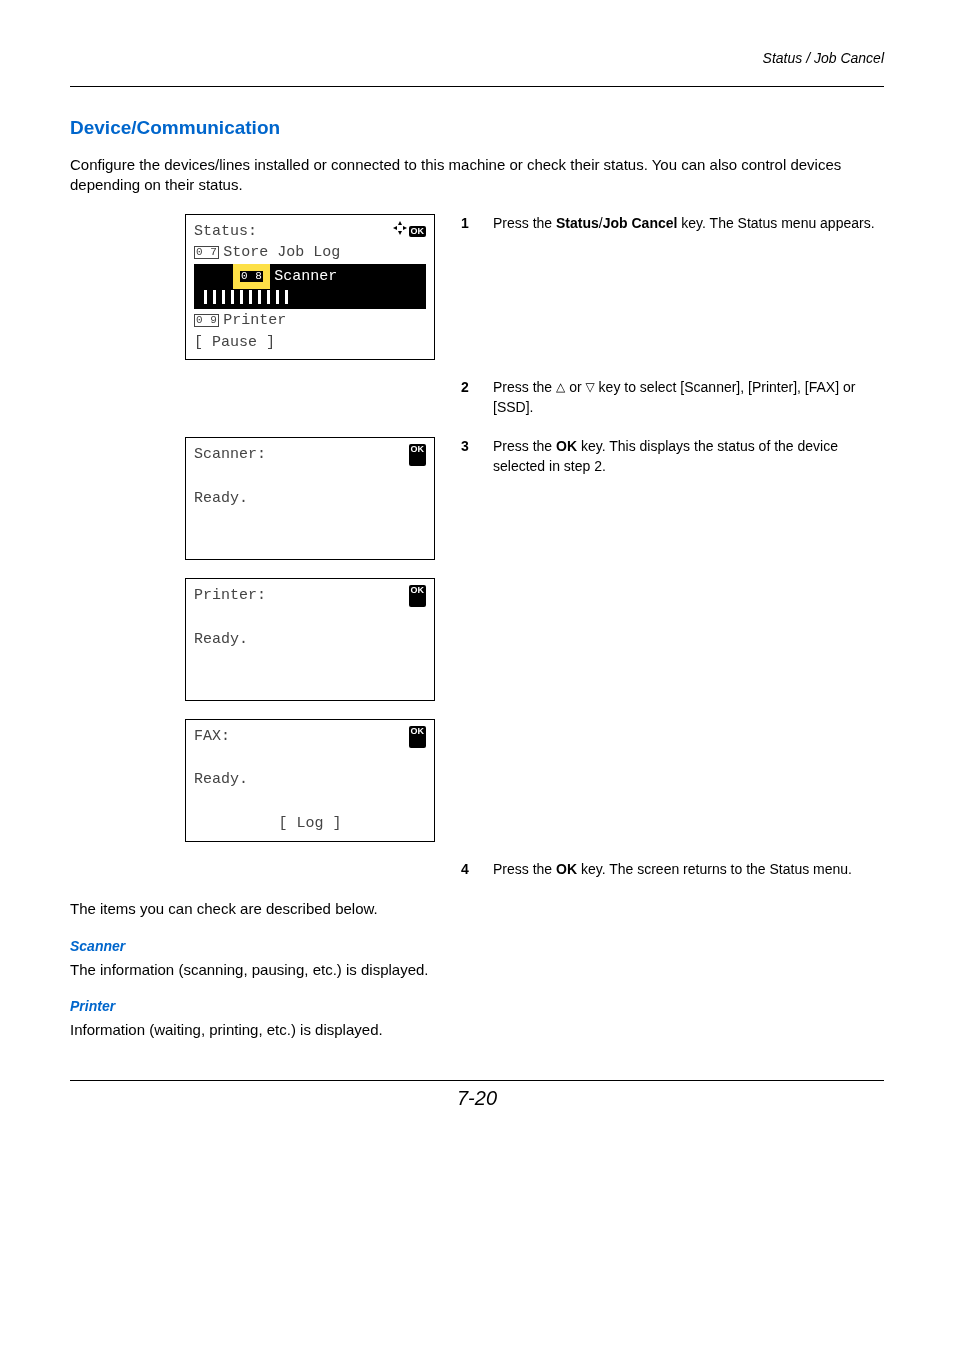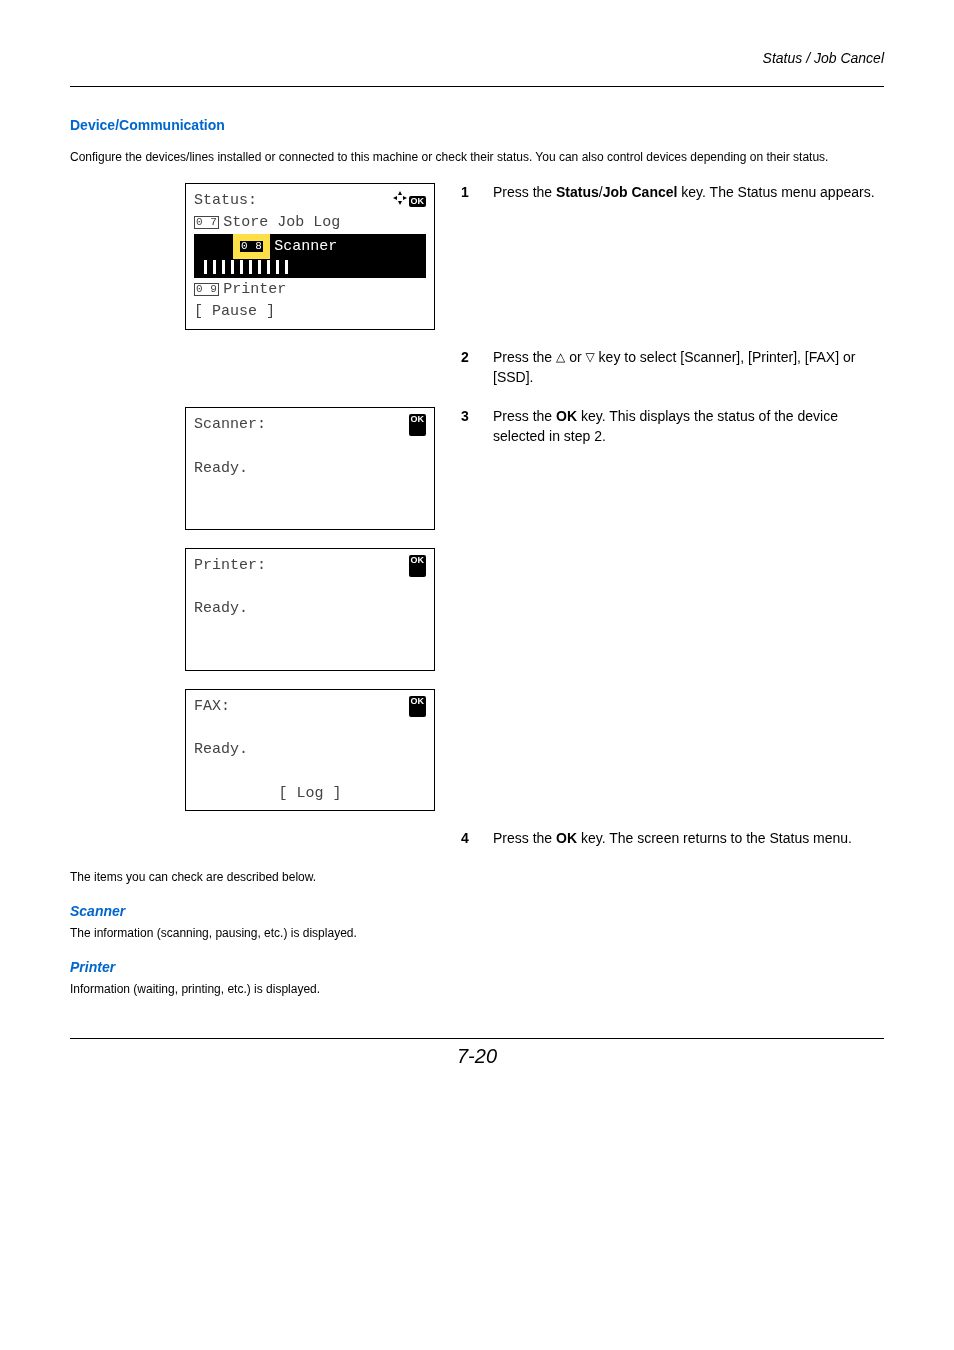--- a/index.html
+++ b/index.html
@@ -18,26 +18,26 @@
   .header {
     border-bottom: 1px solid #000;
     padding-bottom: 20px;
     margin-bottom: 30px;
     text-align: right;
     font-style: italic;
     font-size: 14px;
   }
   .h1 {
     color: #0066cc;
-    font-size: 14px;
+    font-size: 19px;
     font-weight: bold;
     margin-bottom: 16px;
   }
   .para {
-    font-size: 12px;
+    font-size: 15px;
     line-height: 1.35;
     margin-bottom: 18px;
   }
   .h2 {
     font-size: 16px;
     font-weight: bold;
     margin-bottom: 10px;
     margin-top: 14px;
   }
 

